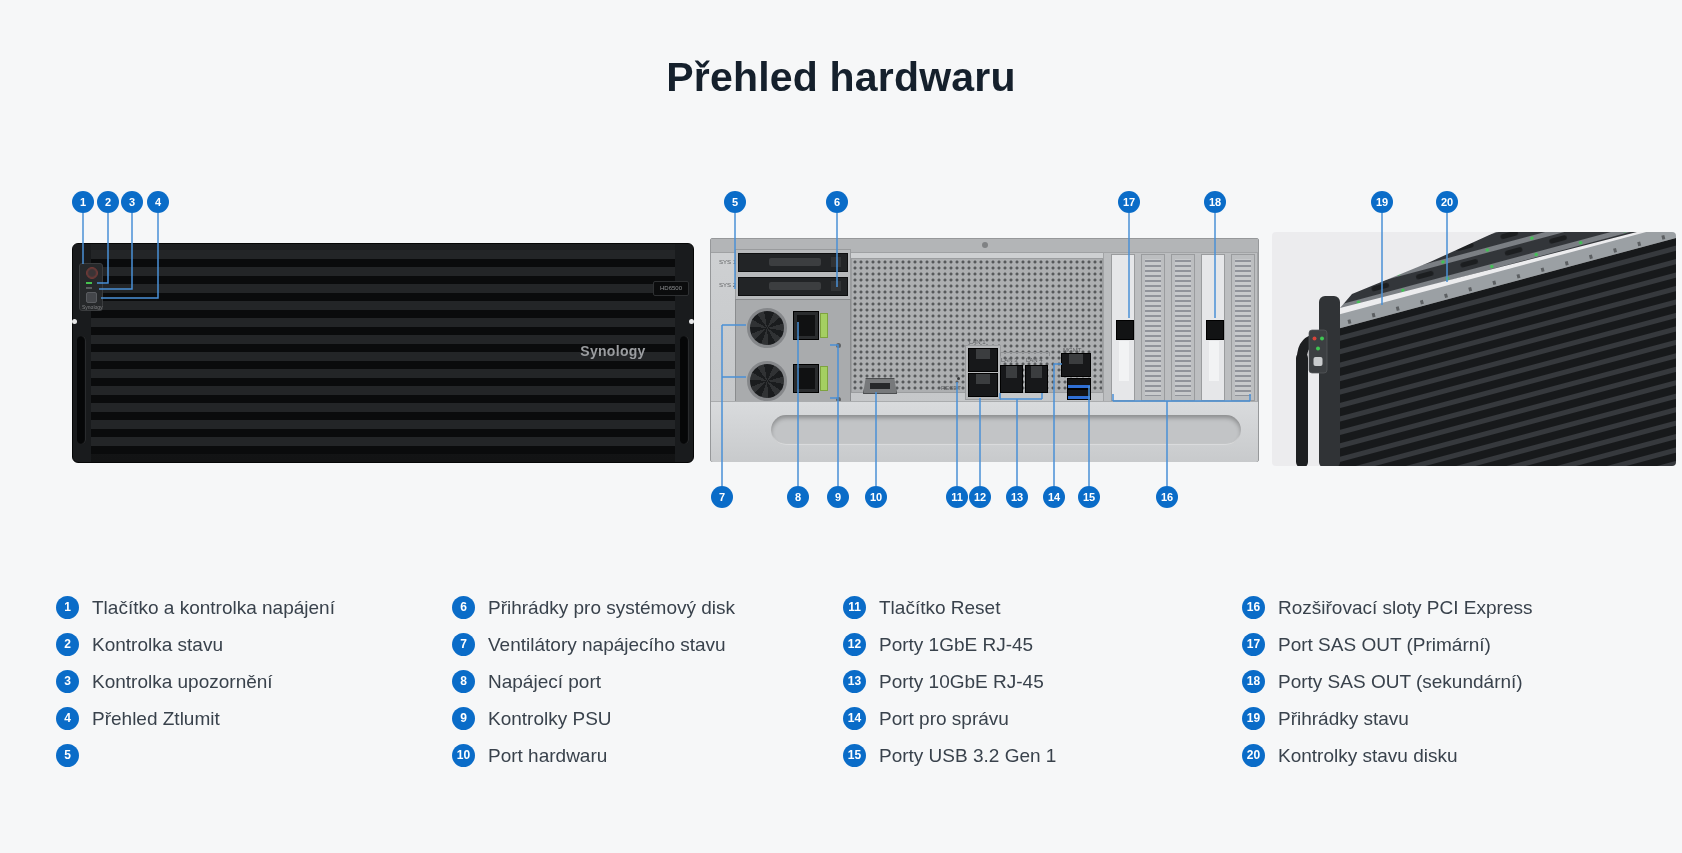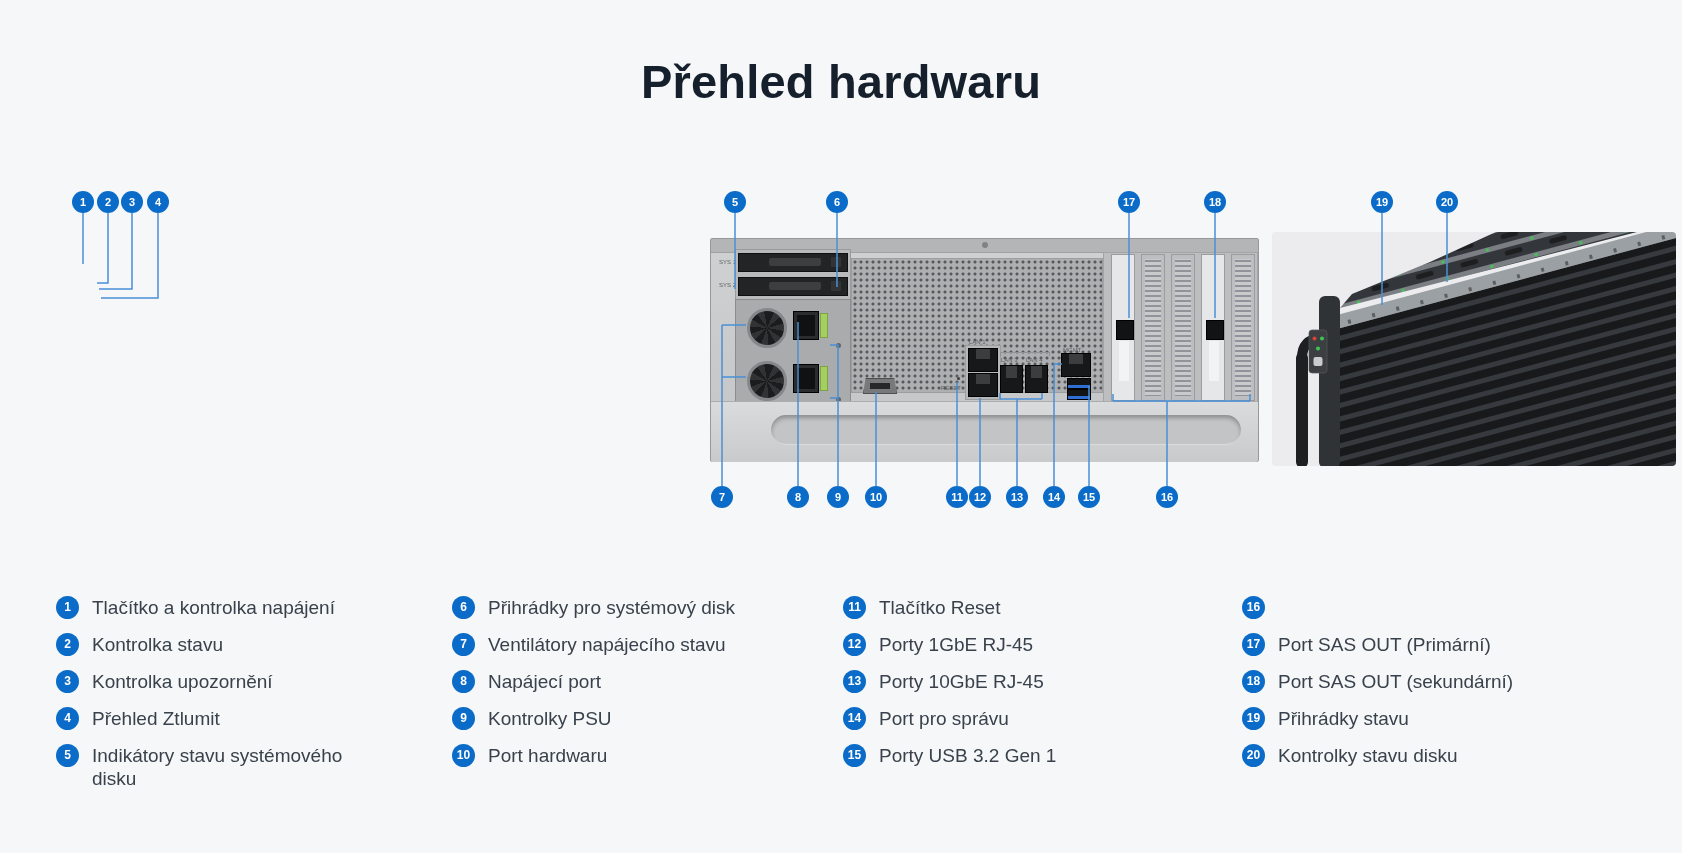--- a/index.html
+++ b/index.html
@@ -1,19 +1,19 @@
 <!DOCTYPE html>
 <html><head>
 <meta charset="utf-8">
 <style>
   html,body{margin:0;padding:0;background:#f6f7f8;}
   #canvas{position:relative;width:1682px;height:853px;background:#f6f7f8;overflow:hidden;
           font-family:"Liberation Sans",sans-serif;}
   .title{position:absolute;left:0;top:54px;width:100%;text-align:center;margin:0;
-         font-size:47px;font-weight:bold;color:#15202c;letter-spacing:.2px;}
+         font-size:41px;font-weight:bold;color:#15202c;letter-spacing:.2px;}
   
   .co{position:absolute;width:22px;height:22px;border-radius:50%;background:#0a6cc8;color:#fff;
       font:bold 11px/22px "Liberation Sans",sans-serif;text-align:center;z-index:6;}
   
   .legend-col{position:absolute;top:596px;width:370px;z-index:4;}
   .lrow{display:flex;align-items:flex-start;margin-bottom:14px;}
   .lnum{flex:0 0 23px;height:23px;border-radius:50%;background:#0a6cc8;color:#fff;
         font:bold 12px/23px "Liberation Sans",sans-serif;text-align:center;margin-right:13px;}
   .ltext{font-size:19px;line-height:23px;color:#39424c;white-space:nowrap;}
   .ltext.wrap{white-space:normal;max-width:274px;}
@@ -37,20 +37,41 @@
   .angled-bg{position:absolute;left:1272px;top:232px;width:404px;height:234px;background:#ececee;border-radius:4px;z-index:1;}
   svg.overlay{position:absolute;left:0;top:0;z-index:3;pointer-events:none;}
 </style>
 </head>
 <body>
 
 <div id="canvas">
 
   <h1 class="title">Přehled hardwaru</h1>
 
+  <div class="front">
+    <div class="slats"></div>
+    <div class="ear" style="left:0;border-radius:6px 0 0 6px;">
+      <div class="handle" style="left:4px;"></div>
+    </div>
+    <div class="ear" style="right:0;border-radius:0 6px 6px 0;">
+      <div class="handle" style="right:4px;"></div>
+    </div>
+    <div style="position:absolute;left:-1px;top:75px;width:5px;height:5px;border-radius:50%;background:#e6e7e8;"></div>
+    <div style="position:absolute;right:-1px;top:75px;width:5px;height:5px;border-radius:50%;background:#e6e7e8;"></div>
+
+    <div style="position:absolute;left:6px;top:19px;width:22px;height:46px;background:#26282a;border:1px solid #3a3c3e;border-radius:3px;">
+      <div style="position:absolute;left:6px;top:3px;width:10px;height:10px;border-radius:50%;background:#3a3436;border:1px solid #743a36;box-shadow:inset 0 0 2px #b0443c;"></div>
+      <div style="position:absolute;left:6px;top:18px;width:6px;height:2px;background:#46c24e;"></div>
+      <div style="position:absolute;left:6px;top:23px;width:6px;height:2px;background:#5a5c5e;"></div>
+      <div style="position:absolute;left:6px;top:28px;width:9px;height:9px;border-radius:2px;background:#44464a;border:1px solid #5a5c60;"></div>
+      <div class="tinytxt" style="left:2px;top:40px;color:#808284;font-size:5px;">Synology</div>
+    </div>
+    <div style="position:absolute;left:500px;top:99px;width:80px;text-align:center;font-size:14px;font-weight:bold;color:#9b9da0;letter-spacing:.3px;">Synology</div>
+    <div style="position:absolute;left:580px;top:37px;width:34px;height:13px;background:#0b0c0d;border:1px solid #2e3032;border-radius:2px;text-align:center;font-size:6px;line-height:13px;color:#8e9092;">HD6500</div>
+  </div>
 
   <div class="rear">
     <div style="position:absolute;left:0;top:0;width:100%;height:13px;background:#b3b5b7;border-bottom:1px solid #9fa1a3;">
       <div style="position:absolute;left:271px;top:3px;width:6px;height:6px;border-radius:50%;background:#808284;"></div>
     </div>
 
     <div style="position:absolute;left:24px;top:10px;width:114px;height:49px;background:#b8babc;border:1px solid #999b9d;"></div>
     <div class="tinytxt" style="left:8px;top:20px;">SYS 1</div>
     <div class="tinytxt" style="left:8px;top:43px;">SYS 2</div>
     <div style="position:absolute;left:27px;top:14px;width:108px;height:17px;background:#222426;border:1px solid #0e0f10;">
@@ -213,21 +234,20 @@
     <div class="lrow">
       <span class="lnum">3</span>
       <span class="ltext">Kontrolka upozornění</span>
     </div>
     <div class="lrow">
       <span class="lnum">4</span>
       <span class="ltext">Přehled Ztlumit</span>
     </div>
     <div class="lrow">
       <span class="lnum">5</span>
-      <span class="ltext wrap">Indikátory stavu systémového disku</span>
     </div>
   </div>
 
   <div class="legend-col" style="left:452px;">
     <div class="lrow">
       <span class="lnum">6</span>
       <span class="ltext">Přihrádky pro systémový disk</span>
     </div>
     <div class="lrow">
       <span class="lnum">7</span>
@@ -266,28 +286,29 @@
     </div>
     <div class="lrow">
       <span class="lnum">15</span>
       <span class="ltext">Porty USB 3.2 Gen 1</span>
     </div>
   </div>
 
   <div class="legend-col" style="left:1242px;">
     <div class="lrow">
       <span class="lnum">16</span>
+      <span class="ltext">Rozšiřovací sloty PCI Express</span>
     </div>
     <div class="lrow">
       <span class="lnum">17</span>
       <span class="ltext">Port SAS OUT (Primární)</span>
     </div>
     <div class="lrow">
       <span class="lnum">18</span>
-      <span class="ltext">Port SAS OUT (sekundární)</span>
+      <span class="ltext">Porty SAS OUT (sekundární)</span>
     </div>
     <div class="lrow">
       <span class="lnum">19</span>
       <span class="ltext">Přihrádky stavu</span>
     </div>
     <div class="lrow">
       <span class="lnum">20</span>
       <span class="ltext">Kontrolky stavu disku</span>
     </div>
   </div>

